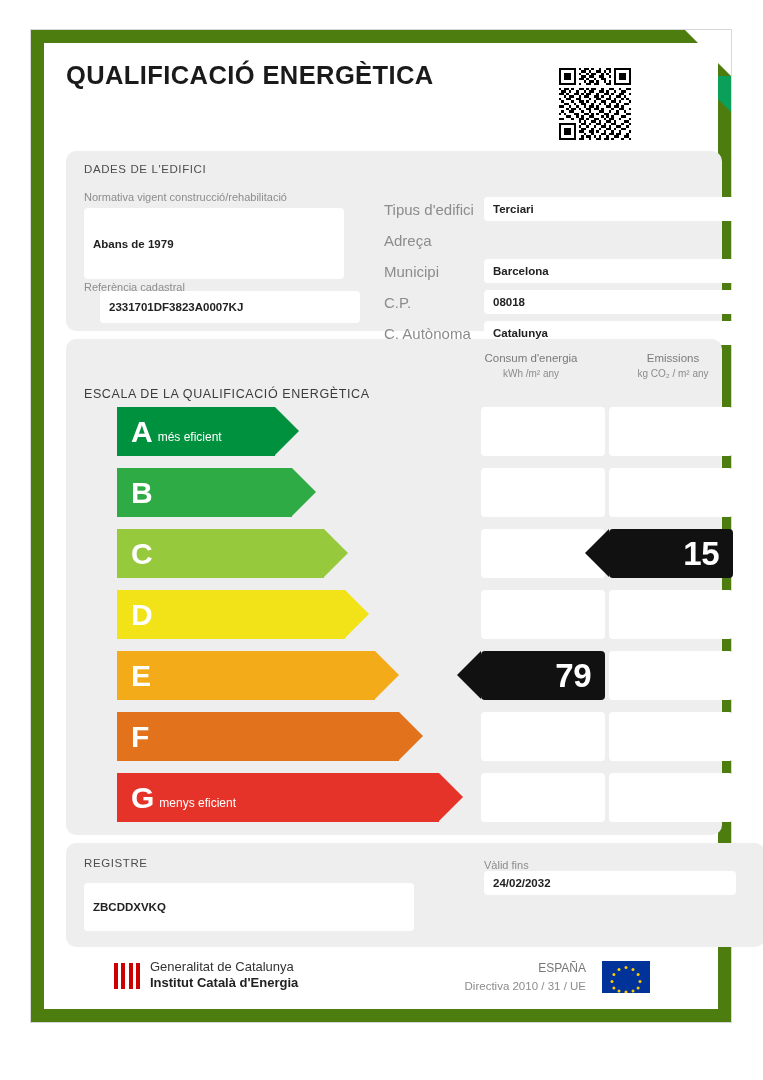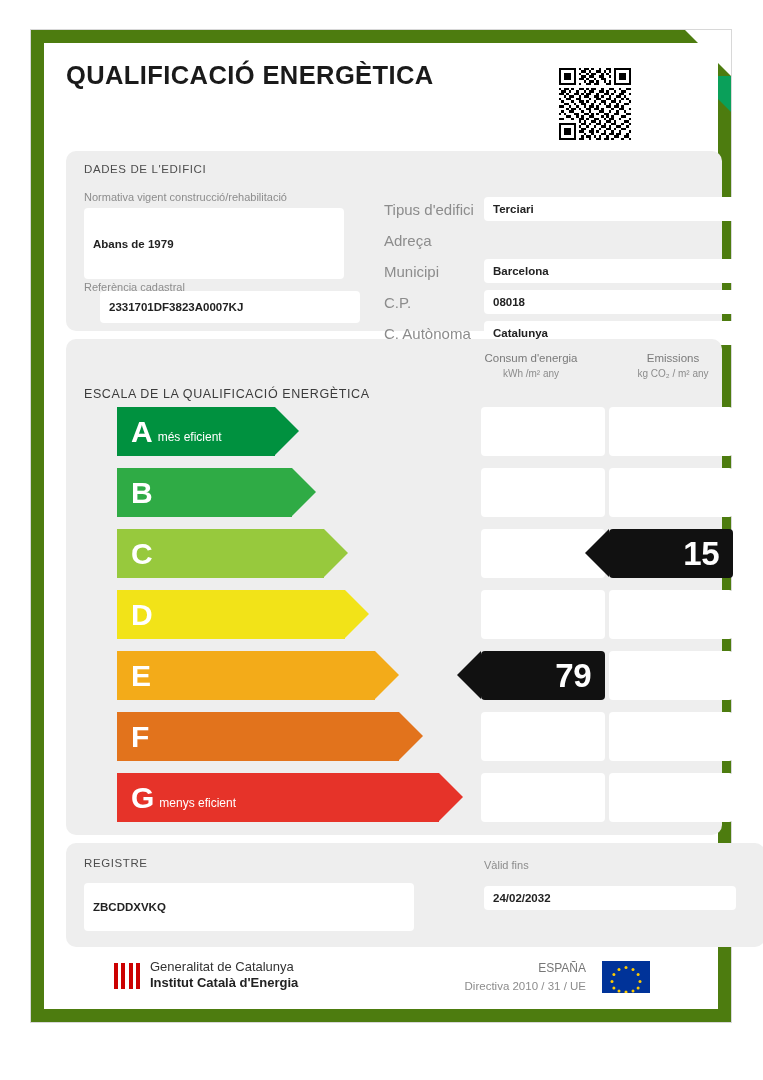--- a/index.html
+++ b/index.html
@@ -231,21 +231,21 @@
     border-top: 24.5px solid transparent;
     border-bottom: 24.5px solid transparent;
     border-right: 24px solid #111111;
   }
 
   
   #panel-reg { left: 22px; top: 800px; width: 656px; height: 104px; padding-left: 43px; }
   #panel-reg .panel-title { position: absolute; left: 18px; top: 14px; }
   .box-reg { position: absolute; left: 18px; top: 40px; width: 330px; height: 48px; }
   .lbl-valid { position: absolute; left: 418px; top: 16px; }
-  .box-valid { position: absolute; left: 418px; top: 43px; width: 252px; height: 24px; }
+  .box-valid { position: absolute; left: 418px; top: 28px; width: 252px; height: 24px; }
 
   
   .footer { position: absolute; left: 22px; top: 916px; right: 22px; height: 50px; }
   .gencat-logo {
     position: absolute; left: 48px; top: 4px; width: 26px; height: 26px;
     display: flex; justify-content: space-between; align-items: stretch;
     background: #ffffff;
   }
   .gencat-logo i { display: block; width: 4px; background: #c00; height: 100%; }
   .gencat-text { position: absolute; left: 84px; top: 0; line-height: 16px; }

